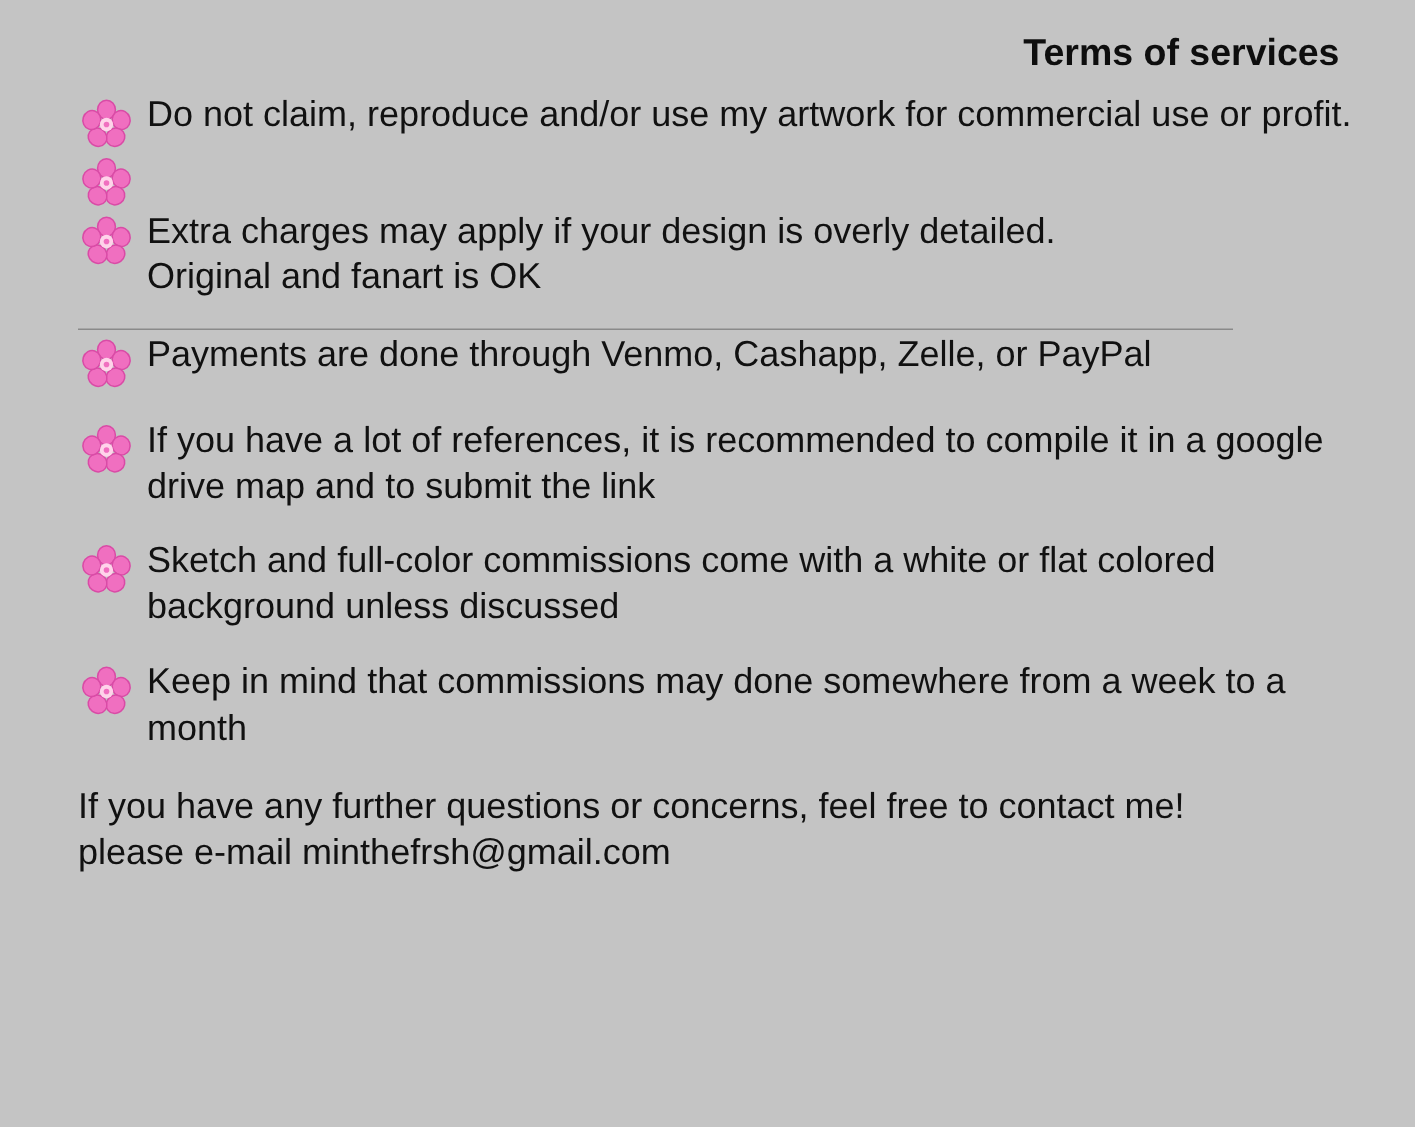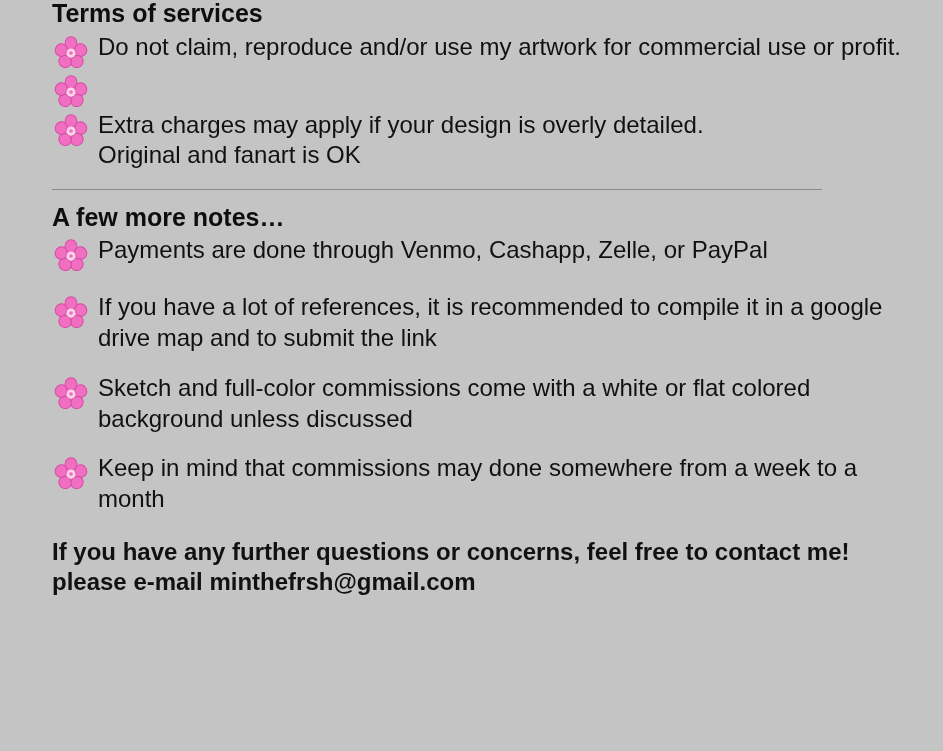--- a/index.html
+++ b/index.html
@@ -15,26 +15,27 @@
     overflow: hidden;
   }
   .page {
     position: relative;
     width: 943px;
     height: 751px;
     box-sizing: border-box;
     padding: 0 40px 0 52px;
   }
   h2.section-title {
-    margin: 0;
-    padding: 0 0 2px 0;
+    margin: 10px;
+    padding: 12px 0 2px 0;
     font-size: 25px;
     font-weight: bold;
     line-height: 1.1;
     color: #0e0e0e;
+    text-align: right;
   }
   .section-title.notes {
     padding-top: 14px;
   }
   ul.bullets {
     list-style: none;
     margin: 2px;
     padding: 0;
   }
   ul.bullets li {
@@ -62,21 +63,20 @@
     border: none;
     border-top: 1px solid #8a8a8a;
     margin: 18px 0 0 0;
     width: 770px;
   }
   .closing {
     margin-top: 22px;
     font-size: 24px;
     line-height: 1.28;
     color: #111111;
-    font-weight: bold;
   }
   .closing div { white-space: pre; }
 </style>
 </head>
 <body>
 
 <div class="page">
 
   <h2 class="section-title">Terms of services</h2>
 
@@ -132,21 +132,20 @@
           </g>
         </svg>
       </span>
       <span class="bullet-text" style="white-space: pre-line;">Extra charges may apply if your design is overly detailed.
 Original and fanart is OK</span>
     </li>
   </ul>
 
   <hr class="divider">
 
-  <h2 class="section-title notes">A few more notes…</h2>
 
   <ul class="bullets spaced">
     <li>
       <span class="flower">
         <svg viewBox="0 0 40 40" width="34" height="34" aria-hidden="true">
           <g>
             <g fill="#f06fc0" stroke="#d94ba6" stroke-width="1.2">
               <ellipse cx="20" cy="8.5" rx="7" ry="7.5"></ellipse>
               <ellipse cx="31.5" cy="16.5" rx="7.5" ry="7" transform="rotate(72 31.5 16.5)"></ellipse>
               <ellipse cx="27" cy="30" rx="7.5" ry="7" transform="rotate(144 27 30)"></ellipse>

